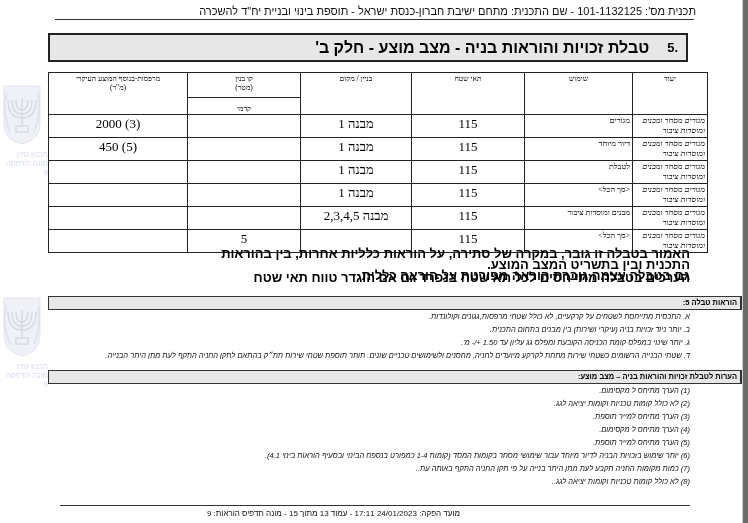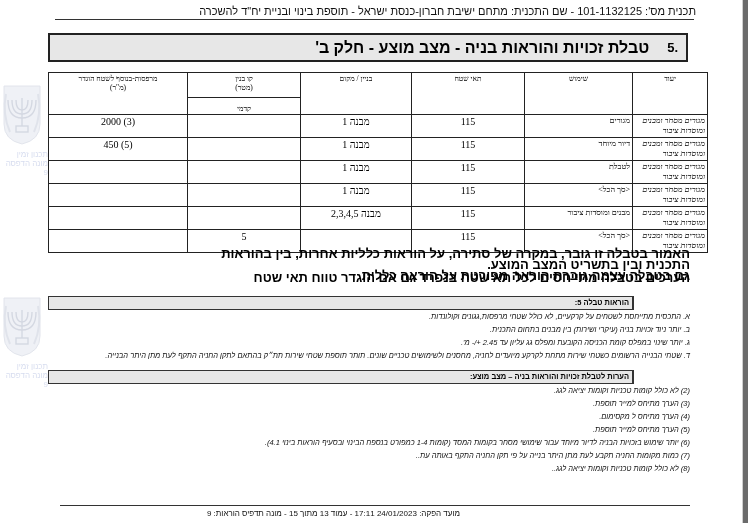--- a/index.html
+++ b/index.html
@@ -33,33 +33,33 @@
 
   table.rights {
     position:absolute; top:72px; left:48px; width:660px;
     border-collapse:collapse; direction:rtl; font-size:8px;
     font-family:"Liberation Serif", "DejaVu Serif", serif;
   }
   table.rights th, table.rights td {
     border:1px solid #222; vertical-align:top; padding:1px 2px;
   }
   table.rights th { font-weight:normal; text-align:center; font-size:7.5px; height:12px; }
-  table.rights td.num { text-align:center; font-size:10px; }
+  table.rights td.num { text-align:center; font-size:13px; }
   table.rights td.designation { text-align:right; line-height:10px; width:70px;font-style:italic; }
   table.rights td.use { text-align:right; }
   table.rights tbody tr { height:21px; }
   table.rights { border:1.5px solid #222; }
 
   .bold-notes {
     position:absolute; left:190px; width:500px; direction:rtl; text-align:right;
     font-weight:bold; font-size:13px; line-height:11px;
   }
 
   .sub-title {
-    position:absolute; left:48px; width:586px; height:14px;
+    position:absolute; left:48px; width:694px; height:14px;
     background:#e7e7e7; border:1px solid #333; border-right-width:2px; box-sizing:border-box;
     direction:rtl; font-weight:bold; font-size:7.5px; padding-right:3px; line-height:12px;
   }
 
   .plain-notes {
     position:absolute; left:48px; width:642px; direction:rtl; text-align:right;
     font-size:7.5px; color:#111;font-style:italic;
   }
   .plain-notes .line { height:13px; line-height:13px; white-space:nowrap; }
 
@@ -125,21 +125,21 @@
     <tr>
       <th rowspan="2" style="width:70px;">יעוד</th>
       <th rowspan="2" style="width:103px;margin-left:8px;">שימוש</th>
       <th rowspan="2" style="width:108px;">תאי שטח</th>
       <th rowspan="2" style="width:106px;">בניין / מקום</th>
       <th style="width:108px; height:22px;">
         <div>קו בנין</div>
         <div>(מטר)</div>
       </th>
       <th rowspan="2">
-        <div>מרפסות-בנוסף לשטח הוגדר</div>
+        <div>מרפסות-בנוסף המוצע העיקרי</div>
         <div>(מ"ר)</div>
       </th>
     </tr>
     <tr>
       <th style="vertical-align:bottom; height:14px;">קדמי</th>
     </tr>
   </thead>
   <tbody>
     <tr>
       <td class="designation">מגורים מסחר ומבנים ומוסדות ציבור</td>
@@ -197,26 +197,27 @@
   <div>גם בטבלה עצמה גוברת הוראה מפורטת על הוראה כללית</div>
 </div>
 <div class="bold-notes" style="top:272px;">
   <div>הערכים בטבלה מתייחסים לכל תא שטח בנפרד גם אם הוגדר טווח תאי שטח</div>
 </div>
 
 <div class="sub-title" style="top:296px;">הוראות טבלה 5:</div>
 <div class="plain-notes" style="top:310px;">
   <div class="line">א. התכסית מתייחסת לשטחים על קרקעיים, לא כולל שטחי מרפסות,גגונים וקולונדות.</div>
   <div class="line">ב. יותר ניוד זכויות בניה (עיקרי ושירות) בין מבנים בתחום התכנית.</div>
-  <div class="line">ג. יותר שינוי במפלס קומת הכניסה הקובעת ומפלס גג עליון עד 2.45 +/- מ'.</div>
+  <div class="line">ג. יותר שינוי במפלס קומת הכניסה הקובעת ומפלס גג עליון עד 1.50 +/- מ'.</div>
   <div class="line">ד. שטחי הבנייה הרשומים כשטחי שירות מתחת לקרקע מיועדים לחניה, מחסנים ולשימושים טכניים שונים. תותר תוספת שטחי שירות תת״ק בהתאם לתקן החניה התקף לעת מתן היתר הבנייה.</div>
 </div>
 
 <div class="sub-title" style="top:370px;">הערות לטבלת זכויות והוראות בניה – מצב מוצע:</div>
 <div class="plain-notes" style="top:384px;">
+  <div class="line">(1) הערך מתיחס ל מקסימום.</div>
   <div class="line">(2) לא כולל קומות טכניות וקומות יציאה לגג.</div>
   <div class="line">(3) הערך מתיחס למייר תוספת.</div>
   <div class="line">(4) הערך מתיחס ל מקסימום.</div>
   <div class="line">(5) הערך מתיחס למייר תוספת.</div>
   <div class="line">(6) יותר שימוש בזכויות הבניה לדיור מיוחד עבור שימושי מסחר בקומות המסד (קומות 1-4 כמפורט בנספח הבינוי ובסעיף הוראות בינוי 4.1).</div>
   <div class="line">(7) כמות מקומות החניה תקבע לעת מתן היתר בנייה על פי תקן החניה התקף באותה עת..</div>
   <div class="line">(8) לא כולל קומות טכניות וקומות יציאה לגג..</div>
 </div>
 
 <div class="footer-rule"></div>

